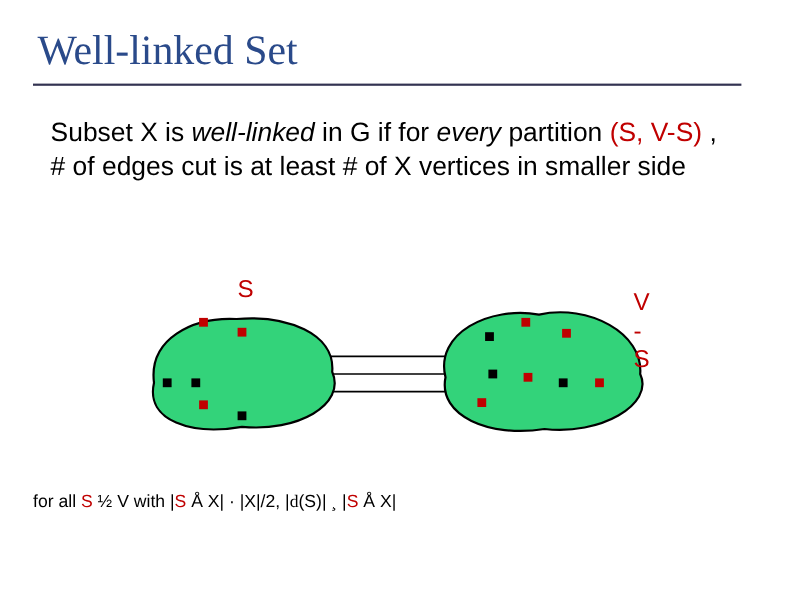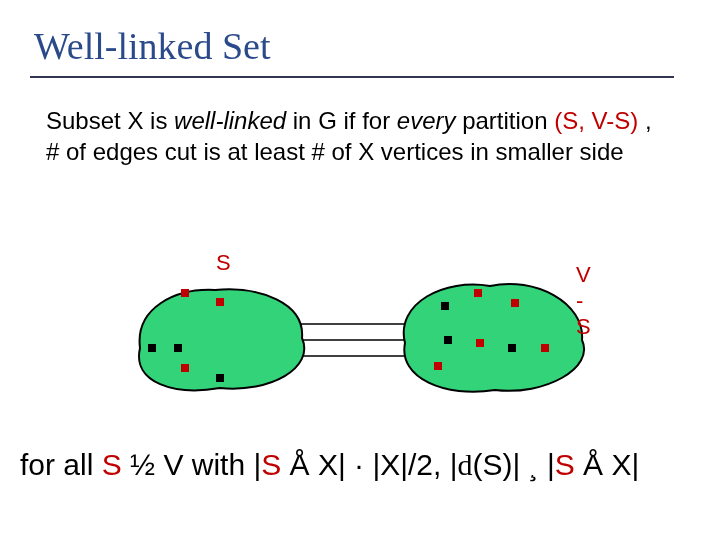--- a/index.html
+++ b/index.html
@@ -62,23 +62,23 @@
   }
   .blob {
     fill: #33d37a;
     stroke: #000;
     stroke-width: 2;
   }
   .dot-red { fill: #c00000; }
   .dot-black { fill: #000; }
   .bottom {
     position: absolute;
-    left: 20px;
+    left: 30px;
     top: 448px;
-    font-size: 30px;
+    font-size: 16px;
   }
 </style>
 </head>
 <body>
 
 <div class="slide">
 
   <div class="title">Well-linked Set</div>
   <hr class="hr">
 

